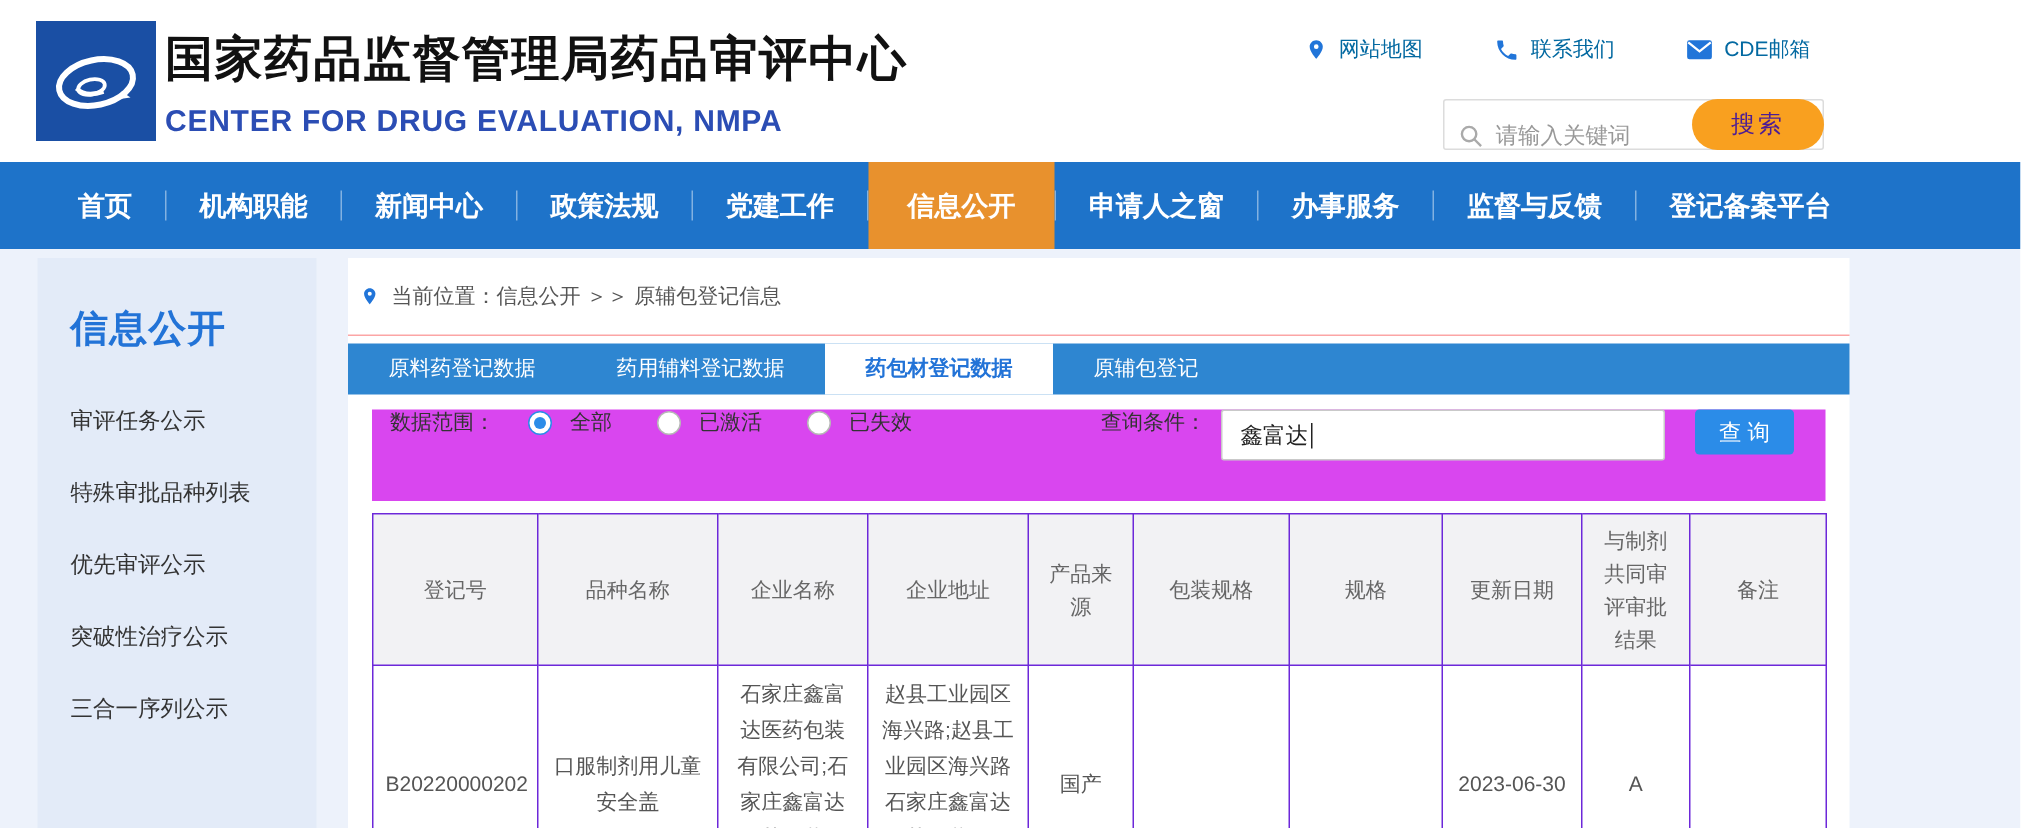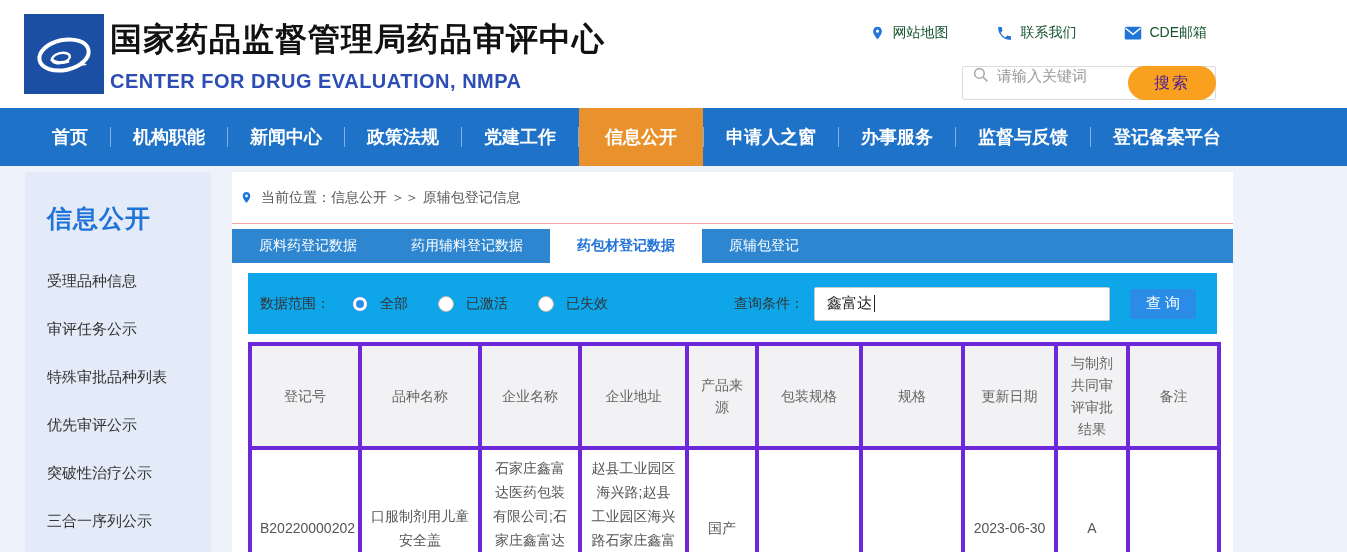--- a/index.html
+++ b/index.html
@@ -6,23 +6,23 @@
   html,body { width:1347px; height:552px; overflow:hidden; }
   body { font-family:"Liberation Sans","DejaVu Sans",sans-serif; background:#ffffff; position:relative; color:#333; }
 
   
   .header { height:108px; background:#fff; position:relative; }
   .logo { position:absolute; left:24px; top:14px; width:80px; height:80px; background:#1a4fa4; display:flex; align-items:center; justify-content:center; }
   .title-block { position:absolute; left:110px; top:18px; }
   .title-cn { font-size:32px; font-weight:bold; color:#111; letter-spacing:1px; }
   .title-en { font-size:20px; font-weight:bold; color:#2b4db4; margin-top:8px; letter-spacing:0.5px; }
   .util-links { position:absolute; right:140px; top:24px; display:flex; gap:48px; }
-  .util-link { display:flex; align-items:center; gap:7px; font-size:14px; color:#14532d; cursor:pointer; }
+  .util-link { display:flex; align-items:center; gap:7px; font-size:14px; color:#0369a1; cursor:pointer; }
   .util-link svg { display:block; }
-  .search-wrap { position:absolute; right:131px; top:66px; width:254px; height:34px; border:1px solid #dcdcdc; background:#fff; display:flex; align-items:flex-start; border-radius:2px; }
+  .search-wrap { position:absolute; right:131px; top:66px; width:254px; height:34px; border:1px solid #dcdcdc; background:#fff; display:flex; align-items:flex-end; border-radius:2px; }
   .search-wrap .mag { margin:0 8px 0 10px; }
   .search-input { border:none; outline:none; flex:1; font-size:15px; color:#333; font-family:inherit; background:transparent; }
   .search-input::placeholder { color:#999; }
   .search-btn { position:absolute; right:131px; top:66px; width:88px; height:34px; border:none; border-radius:17px; background:#f9a01f; color:#4c1d95; font-size:16px; letter-spacing:2px; cursor:pointer; font-family:inherit; }
 
   
   .nav { height:58px; background:#1e73c9; display:flex; align-items:stretch; padding-left:30px; }
   .nav-item { display:flex; align-items:center; padding:0 22px; color:#fff; font-size:18px; font-weight:bold; cursor:pointer; position:relative; }
   .nav-item.active { background:#e8912d; padding:0 26px; }
   .nav-sep { width:1px; height:20px; background:rgba(255,255,255,.45); align-self:center; }
@@ -35,35 +35,35 @@
   .sidebar-item { font-size:15px; color:#333; padding:0 0 0 22px; height:48px; line-height:48px; cursor:pointer; }
 
   .content { position:absolute; left:232px; top:6px; width:1001px; height:546px; background:#fff; }
   .breadcrumb { height:52px; display:flex; align-items:center; padding-left:8px; border-bottom:1px solid #fca5a5; font-size:14px; color:#555; }
   .breadcrumb svg { margin-right:8px; }
 
   .tabs { margin-top:5px; height:34px; background:#2e86d1; display:flex; }
   .tab { display:flex; align-items:center; padding:0 27px; color:#ffffff; font-size:14px; cursor:pointer; }
   .tab.active { background:#fff; color:#2273d7; font-weight:bold; }
 
-  .filter-bar { margin:10px 16px 0 16px; height:61px; background:#0ea5e9; display:flex; align-items:center; font-size:14px; color:#333; }
+  .filter-bar { margin:10px 16px 0 16px; height:61px; background:#d946ef; display:flex; align-items:flex-start; font-size:14px; color:#333; }
   .filter-scope-label { margin-left:12px; }
   .radio-group { display:flex; align-items:center; margin-left:22px; gap:30px; }
   .radio-opt { display:flex; align-items:center; gap:12px; cursor:pointer; }
   .radio-circle { width:16px; height:16px; border-radius:50%; border:1px solid #b7b7b7; background:#fff; position:relative; }
   .radio-opt.selected .radio-circle { border-color:#2b8ce8; }
   .radio-opt.selected .radio-circle::after { content:""; position:absolute; left:3px; top:3px; width:8px; height:8px; border-radius:50%; background:#2b8ce8; }
   .query-label { margin-left:126px; }
   .query-input { margin-left:10px; width:296px; height:34px; border:1px solid #c9c9c9; background:#fff; border-radius:2px; display:flex; align-items:center; padding-left:12px; font-size:15px; color:#222; }
   .caret { display:inline-block; width:1px; height:17px; background:#222; margin-left:2px; }
   .query-btn { margin-left:20px; width:66px; height:30px; border:none; border-radius:3px; background:#2b8ce8; color:#fff; font-size:15px; letter-spacing:4px; padding-left:4px; cursor:pointer; font-family:inherit; }
 
   
   .data-table { margin:8px 16px 0 16px; border-collapse:collapse; table-layout:fixed; width:969px; font-size:14px; }
-  .data-table th, .data-table td { border:4px solid #6d28d9; text-align:center; vertical-align:middle; padding:6px 8px; }
+  .data-table th, .data-table td { border:1px solid #6d28d9; text-align:center; vertical-align:middle; padding:6px 8px; }
   .data-table th { background:#f2f2f4; color:#666; font-weight:normal; height:68px; line-height:22px; }
   .data-table td { color:#555; line-height:24px; background:#fff; }
   .row-main td { height:130px; }
 </style>
 </head>
 <body>
 
 <div class="header">
   <div class="logo">
     <svg width="66" height="66" viewBox="0 0 66 66">
@@ -129,21 +129,20 @@
     <span class="nav-sep"></span>
     <div class="nav-item">监督与反馈</div>
     <span class="nav-sep"></span>
     <div class="nav-item">登记备案平台</div>
   </div>
 
 <div class="main">
   <div class="sidebar">
     <div class="sidebar-title">信息公开</div>
     <ul class="sidebar-list" id="sidebar-list">
-        <li class="sidebar-item">受理品种信息</li>
         <li class="sidebar-item">审评任务公示</li>
         <li class="sidebar-item">特殊审批品种列表</li>
         <li class="sidebar-item">优先审评公示</li>
         <li class="sidebar-item">突破性治疗公示</li>
         <li class="sidebar-item">三合一序列公示</li>
       </ul>
   </div>
 
   <div class="content">
     <div class="breadcrumb">

